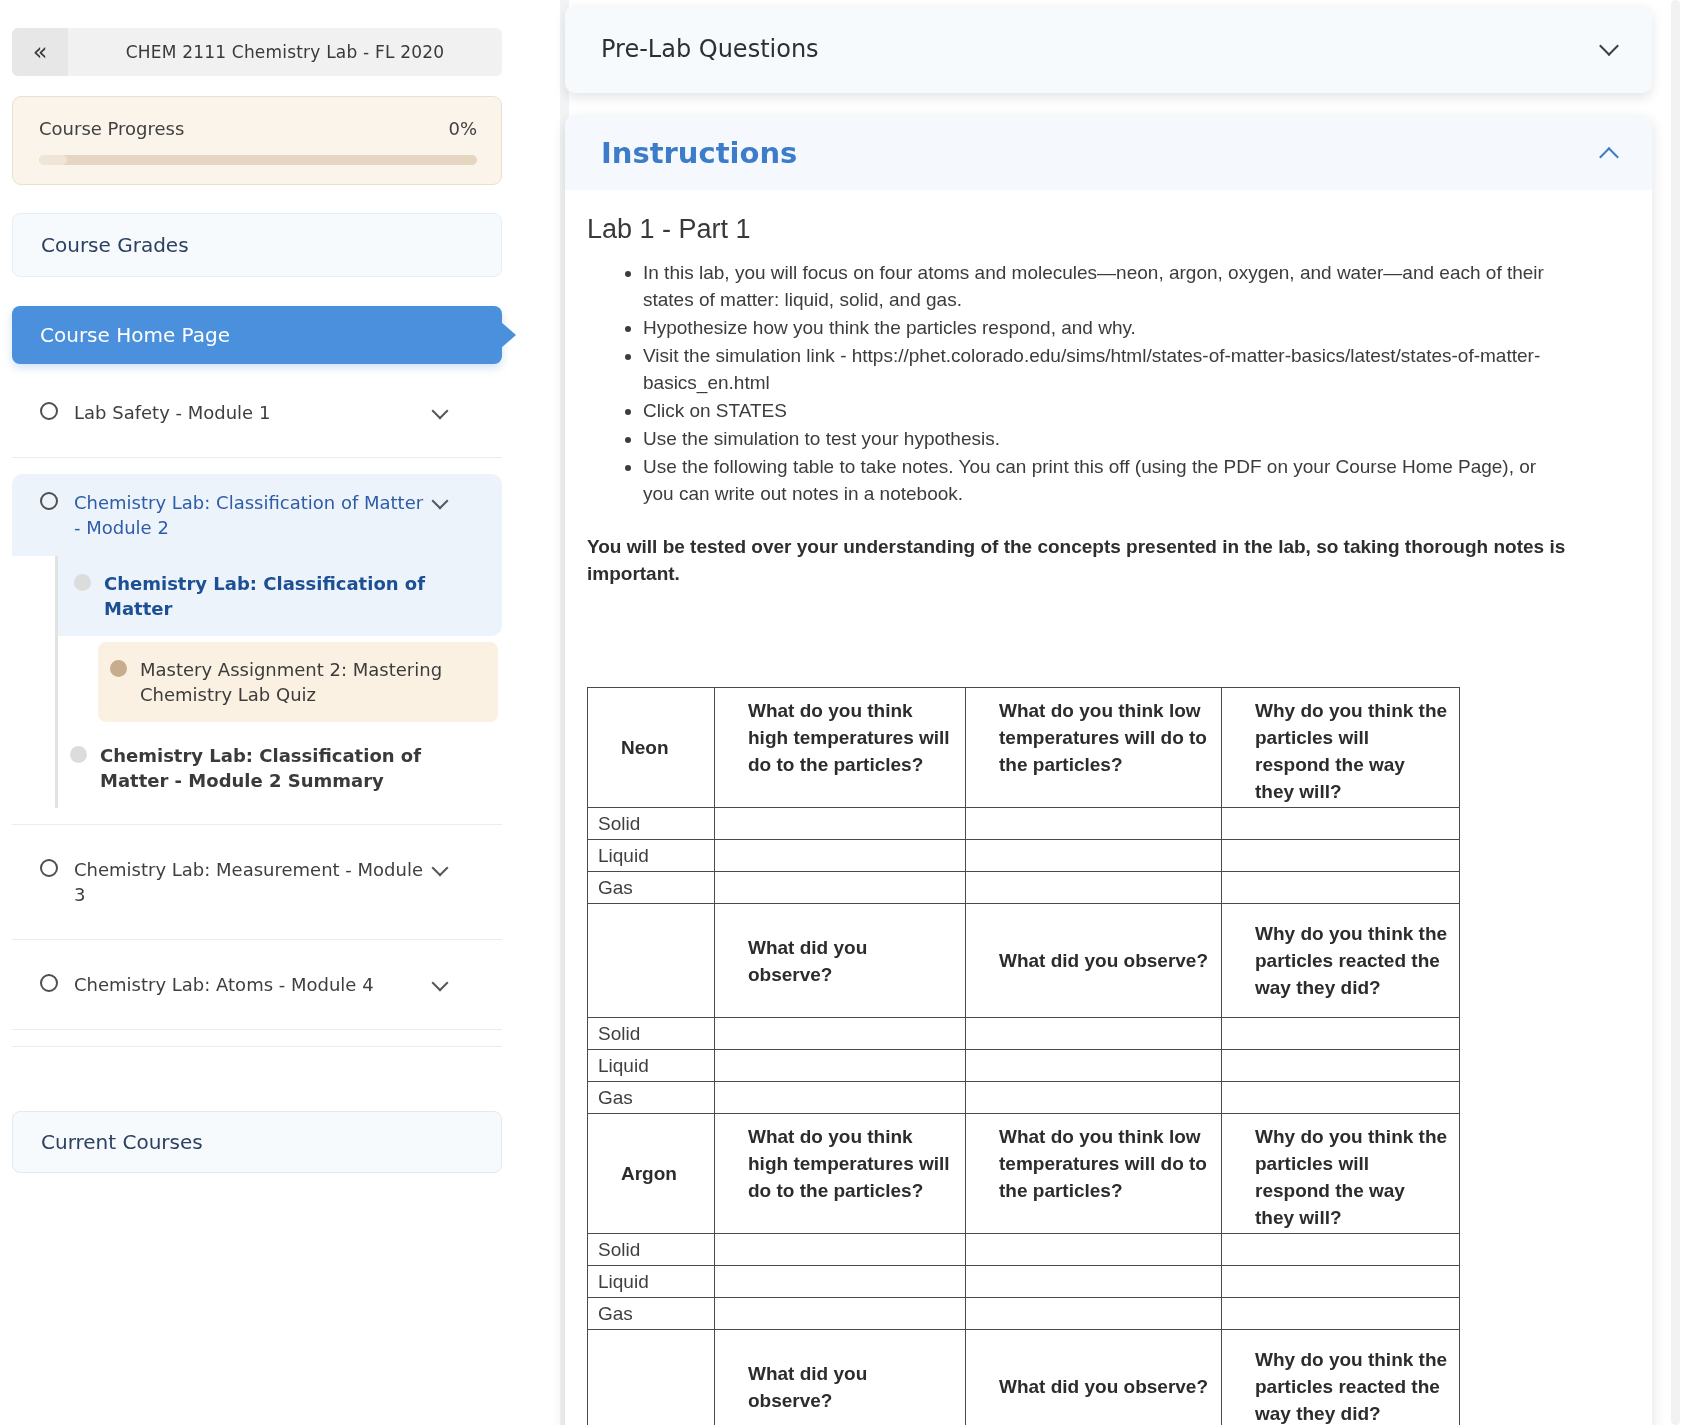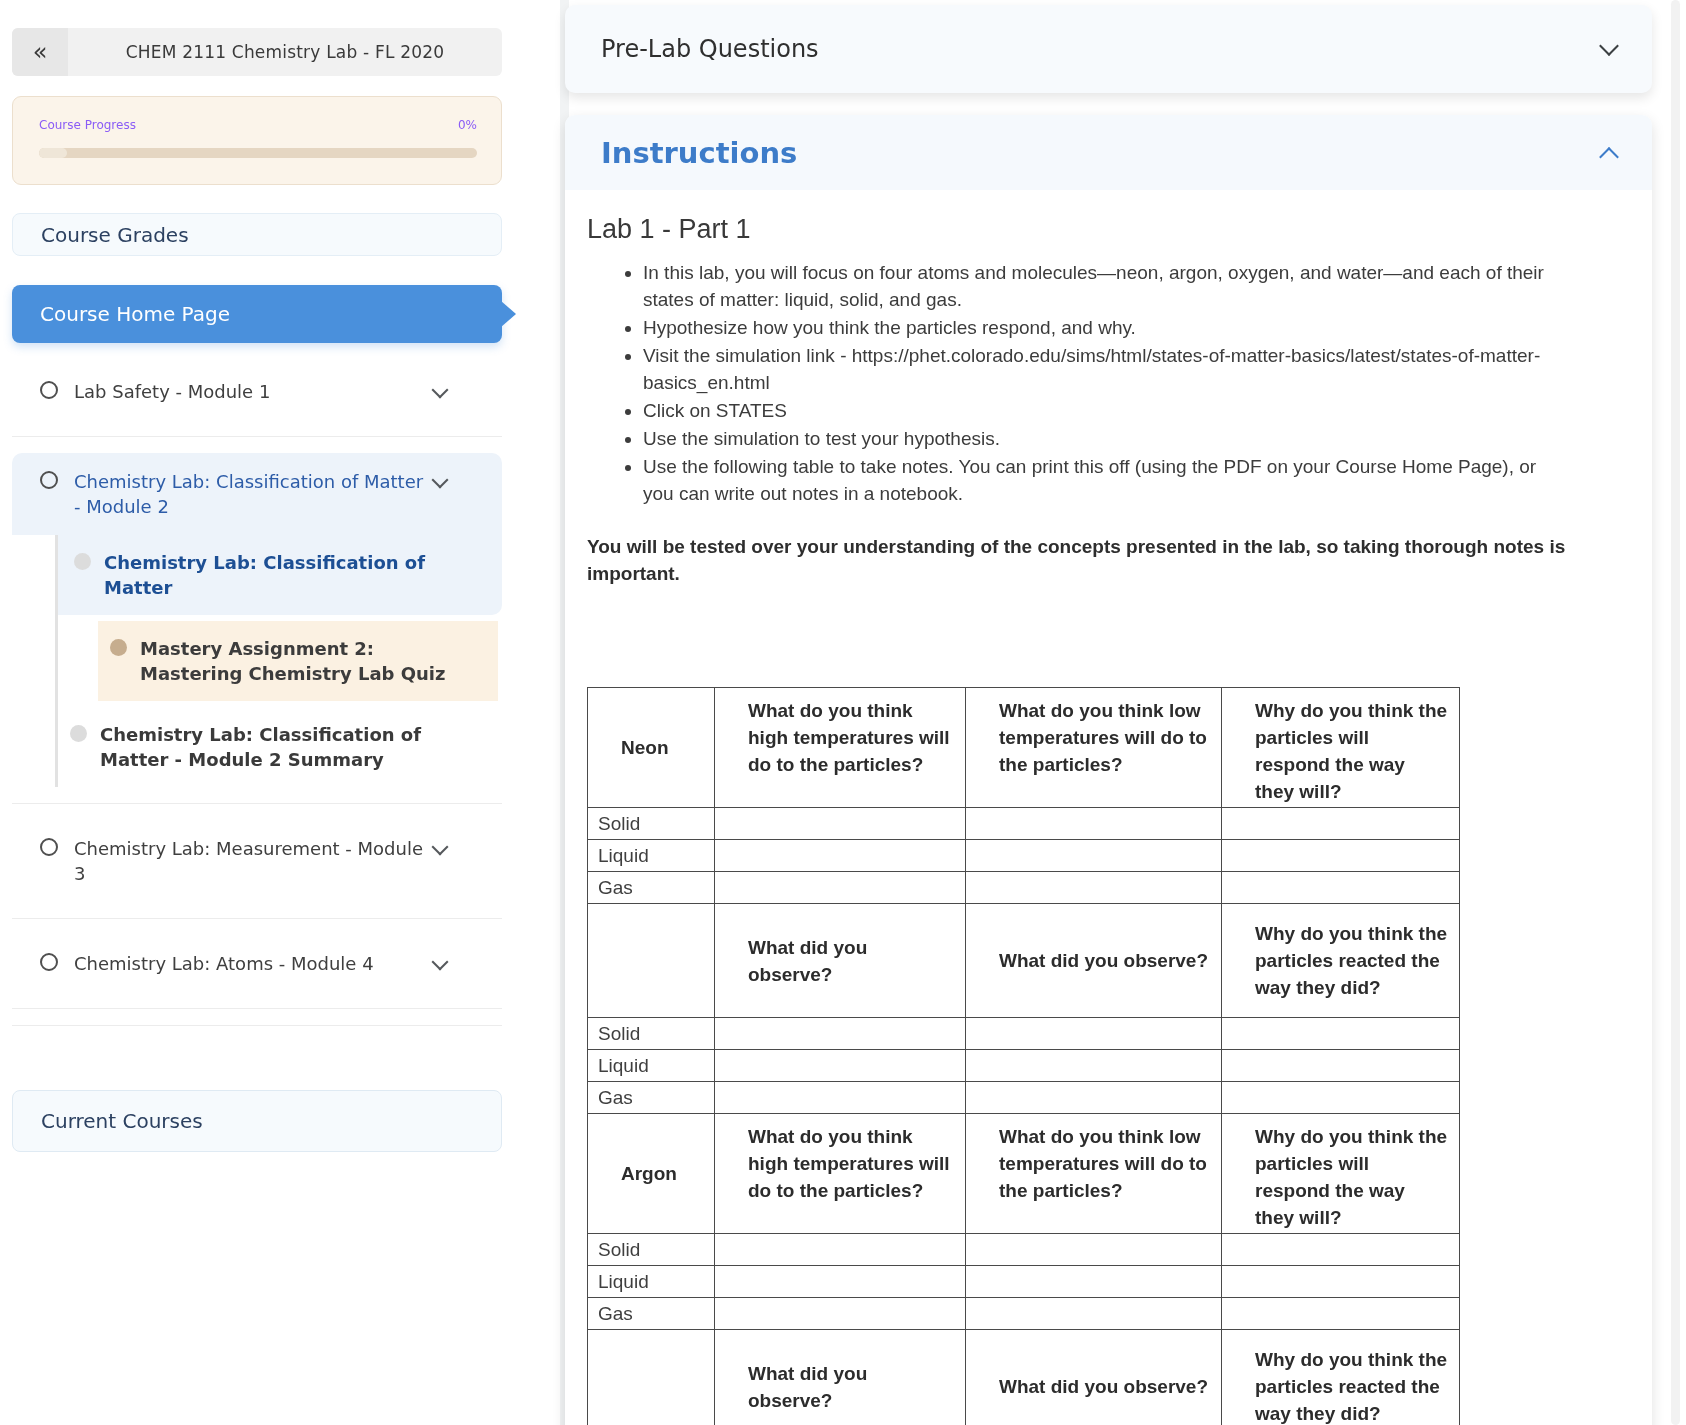--- a/index.html
+++ b/index.html
@@ -12,26 +12,26 @@
              font-family:"DejaVu Sans", sans-serif; }
   .side-card { width:490px; }
 
   .course-head { display:flex; align-items:center; height:48px; background:#f1f1f1; border-radius:6px; overflow:hidden; }
   .collapse-btn { width:56px; height:48px; background:#e7e7e7; display:flex; align-items:center; justify-content:center;
                   font-size:24px; color:#3a3a3a; cursor:pointer; }
   .course-title { flex:1; text-align:center; font-size:17px; color:#3a3a3a; letter-spacing:.2px; }
 
   .progress-card { margin-top:20px; height:89px; background:#fbf4ea; border:1px solid #ecdfcd; border-radius:9px; padding:21px 24px 0 26px; }
   .progress-row { display:flex; justify-content:space-between; align-items:center; }
-  .progress-label, .progress-pct { font-size:12px; color:#8b5cf6; }
+  .progress-label, .progress-pct { font-size:18px; color:#404040; }
   .progress-track { margin-top:16px; height:10px; background:#e5d6c2; border-radius:6px; position:relative; overflow:hidden; }
   .progress-fill { position:absolute; left:0; top:0; height:10px; width:28px; background:#efe6d8; border-radius:6px; }
 
   .pill-btn { margin-top:28px; height:58px; display:flex; align-items:center; padding:0 28px; border-radius:8px; font-size:20px; cursor:pointer; }
-  .grades-btn { background:#f6fafd; border:1px solid #e4eef6; color:#2c4161; height:43px; }
+  .grades-btn { background:#f6fafd; border:1px solid #e4eef6; color:#2c4161; height:64px; }
   .home-btn { position:relative; background:#4a90dc; color:#fff; box-shadow:0 4px 8px rgba(74,144,220,.25); margin-top:29px; }
   .home-arrow { position:absolute; right:-14px; top:50%; transform:translateY(-50%); width:0; height:0;
                 border-top:13px solid transparent; border-bottom:13px solid transparent; border-left:15px solid #4a90dc; }
   .current-btn { background:#f6fafd; border:1px solid #dfeaf3; color:#2c4161; height:62px; margin-top:64px; }
 
   .sep { height:1px; background:#ececec; margin:16px 0; width:490px; }
 
   .mod-row { display:flex; align-items:flex-start; padding:16px 14px 16px 28px; cursor:pointer; }
   .circle { flex:0 0 auto; width:18px; height:18px; border:2.5px solid #4f4f4f; border-radius:50%; margin-top:2px; }
   .mod-label { width:352px; margin-left:16px; font-size:18px; line-height:25px; color:#3f3f3f; }
@@ -40,21 +40,21 @@
 
   .mod2 { border-radius:10px; }
   .mod2-head { background:#edf3fa; border-radius:10px 10px 0 0; }
   .mod2-head .mod-label { color:#2d5ca8; font-weight:500; }
   .mod2-kids { margin-left:43px; border-left:3px solid #e2e2e2; }
   .kid { display:flex; align-items:flex-start; padding:15px 12px 15px 12px; cursor:pointer; }
   .dot { flex:0 0 auto; width:17px; height:17px; border-radius:50%; background:#dcdcdc; margin-top:3px; }
   .kid-label { width:350px; margin-left:13px; font-size:18px; line-height:25px; }
   .kid-blue { background:#edf3fa; border-radius:0 0 10px 0;padding-left:16px; }
   .kid-blue .kid-label { color:#1d4f94; font-weight:bold; }
-  .kid-cream { background:#fbf1e2; border-radius:0; margin:6px 4px 6px 40px;font-weight:bold; }
+  .kid-cream { background:#fbf1e2; border-radius:8px; margin:6px 4px 6px 40px; }
   .kid-cream .dot { background:#c6ad8e; }
   .kid-cream .kid-label { color:#3c3c3c; width:330px; }
   .kid-plain { background:#fff; }
   .kid-plain .kid-label { color:#3a3a3a; font-weight:bold; }
 
   
   .v-divider { position:absolute; left:560px; top:0; width:9px; height:100%; background:#f1f3f4; }
   .scroll-track { position:absolute; left:1671px; top:0; width:9px; height:100%; background:#f2f2f2; border-radius:5px; }
 
   

